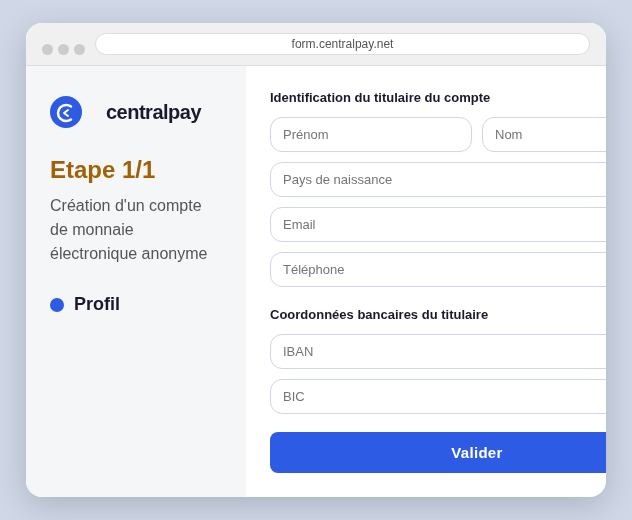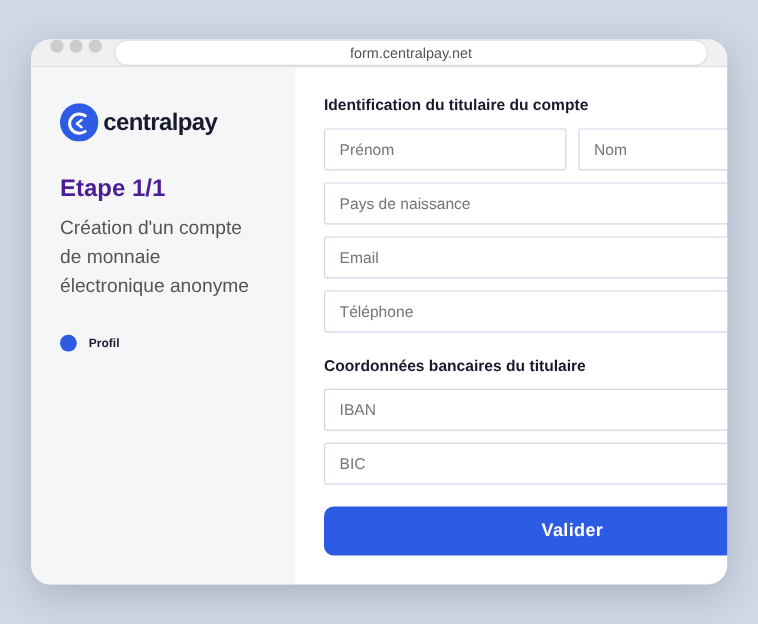--- a/index.html
+++ b/index.html
@@ -14,23 +14,23 @@
     }
     .browser-window {
       width: 580px;
       background: #fff;
       border-radius: 16px;
       box-shadow: 0 8px 32px rgba(0,0,0,0.18);
       overflow: hidden;
     }
     .browser-bar {
       background: #f0f0f0;
-      padding: 0 16px;
-      display: flex;
-      align-items: flex-start;
+      padding: 10px 16px;
+      display: flex;
+      align-items: flex-end;
       gap: 10px;
       border-bottom: 1px solid #ddd;
     }
     .browser-dots {
       display: flex;
       gap: 5px;
     }
     .browser-dot {
       width: 11px; height: 11px;
       border-radius: 50%;
@@ -52,58 +52,58 @@
     }
     .sidebar {
       width: 220px;
       background: #f5f6f8;
       padding: 30px 24px;
       flex-shrink: 0;
     }
     .logo {
       display: flex;
       align-items: center;
-      gap: 4px;
+      gap: 24px;
       margin-bottom: 28px;
     }
     .logo-icon {
       width: 32px;
       height: 32px;
     }
     .logo-text {
       font-size: 20px;
       font-weight: 700;
       color: #1a1a2e;
       letter-spacing: -0.5px;
     }
     .step-title {
-      font-size: 20px;
+      font-size: 24px;
       font-weight: 700;
-      color: #4c1d95;
+      color: #a16207;
       margin-bottom: 10px;
     }
     .step-desc {
       font-size: 16px;
       color: #555;
       line-height: 1.5;
       margin-bottom: 28px;
     }
     .profile-item {
       display: flex;
       align-items: center;
       gap: 10px;
     }
     .profile-dot {
       width: 14px; height: 14px;
       border-radius: 50%;
       background: #2d5be3;
       flex-shrink: 0;
     }
     .profile-label {
-      font-size: 10px;
+      font-size: 18px;
       font-weight: 600;
       color: #1a1a2e;
     }
     .main {
       flex: 1;
       padding: 24px 28px 24px 24px;
     }
     .section-title {
       font-size: 13px;
       font-weight: 600;
@@ -111,21 +111,21 @@
       margin-bottom: 12px;
     }
     .form-row {
       display: flex;
       gap: 10px;
       margin-bottom: 10px;
     }
     .form-input {
       flex: 1;
       border: 1.5px solid #d0d5e8;
-      border-radius: 2px;
+      border-radius: 12px;
       padding: 9px 12px;
       font-size: 13px;
       color: #3b82f6;
       background: #fff;
       outline: none;
     }
     .form-input.full {
       width: 100%;
     }
     .section-gap {

